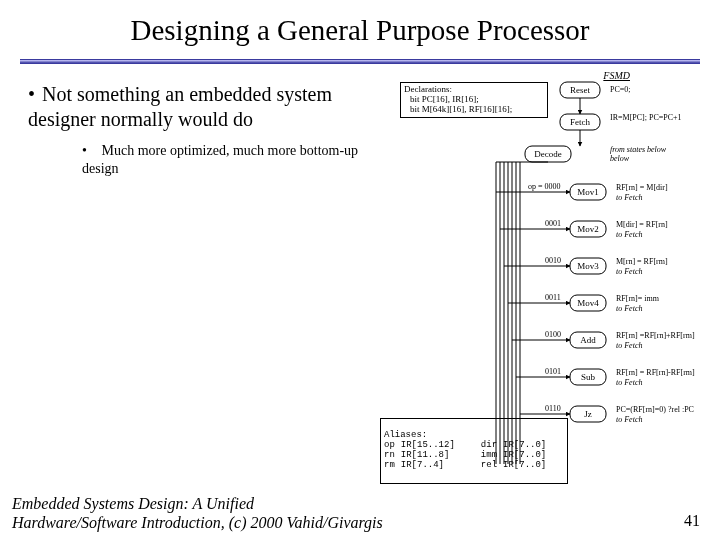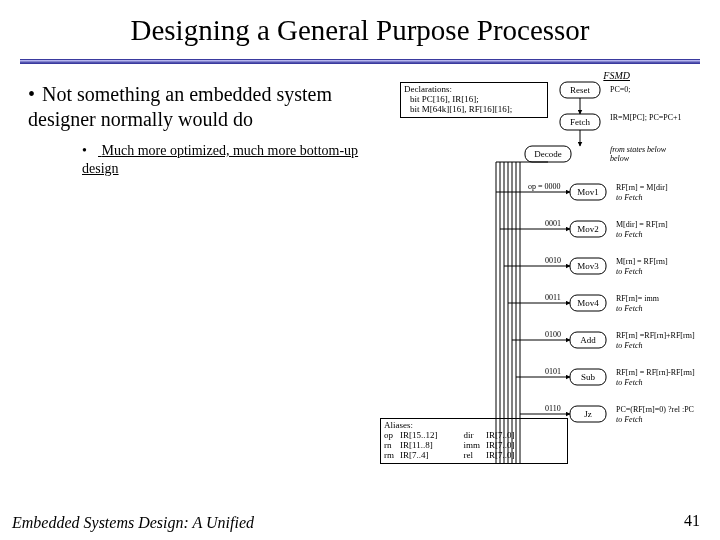--- a/index.html
+++ b/index.html
@@ -6,26 +6,26 @@
   .title { text-align:center; font-size:29px; padding-top:14px; }
   .rule-wrap{ margin:12px 0 0 0; }
   .rule-outer{ height:5px; background:#3a3a9e; margin:0 20px; position:relative;}
   .rule-inner{ position:absolute; top:1px; left:0; right:0; height:3px; background:linear-gradient(#cfcfff,#3a3a9e);}
   .content{ position:relative; padding:18px 28px 0 28px; }
   .bullets{ width:355px; font-size:20px; line-height:1.25; }
   .bullets .b1{ margin:0 0 10px 0; }
   .bullets .dot{ display:inline-block; width:14px;}
   .bullets .b2{ font-size:17px; margin:4px 0 4px 24px;}
   .bullets .dash{ display:inline-block; width:16px;}
-  .bullets .b3{ font-size:14px; margin:4px 0 4px 54px;text-decoration:underline;}
+  .bullets .b3{ font-size:14px; margin:4px 0 4px 54px;}
   .footer{ position:absolute; bottom:8px; left:12px; font-style:italic; font-size:16px; line-height:1.15;margin-top:7px;}
   .pagenum{ position:absolute; bottom:10px; right:20px; font-size:16px;}
   .fsmd-label{ position:absolute; top:70px; right:90px; font-style:italic; font-size:10px;text-decoration:underline;}
   .decl-box{ position:absolute; top:82px; left:400px; width:140px; border:1px solid #000; font-size:9px; padding:2px 3px; line-height:1.1;font-family:Liberation Serif, serif;}
-  .alias-box{ position:absolute; top:418px; left:380px; width:180px; border:1px solid #000; font-size:9px; padding:2px 3px; line-height:1.1;}
+  .alias-box{ position:absolute; top:418px; left:380px; width:180px; border:1px solid #000; font-size:9px; padding:12px 3px; line-height:1.1;font-family:Liberation Mono, monospace;}
   .alias-box table{ border-collapse:collapse;}
   .alias-box td{ padding:0 6px 0 0;margin-top:10px;}
   svg.diagram{ position:absolute; top:74px; left:400px; width:310px; height:395px; }
   text{ font-family:"Times New Roman",serif; }
   .node-label{ font-size:9px;}
   .arrow-label{ font-size:8px;}
   .arrow-label-it{ font-size:8px; font-style:italic;}
 </style>
 </head>
 <body>
@@ -182,14 +182,15 @@
     <text x="145" y="337" class="arrow-label">0110</text>
     <rect x="170" y="332" width="36" height="16" rx="7" fill="#fff" stroke="#000"></rect>
     <text x="188" y="343" text-anchor="middle" class="node-label">Jz</text>
     <text x="216" y="338" class="arrow-label">PC=(RF[rn]=0) ?rel :PC</text>
     <text x="216" y="348" class="arrow-label-it">to Fetch</text>
   </g>
 </svg>
 
 <div class="footer">
   <div>Embedded Systems Design: A Unified</div>
+  <div>Hardware/Software Introduction, (c) 2000 Vahid/Givargis</div>
 </div>
 <div class="pagenum">41</div>
 
 </body></html>

